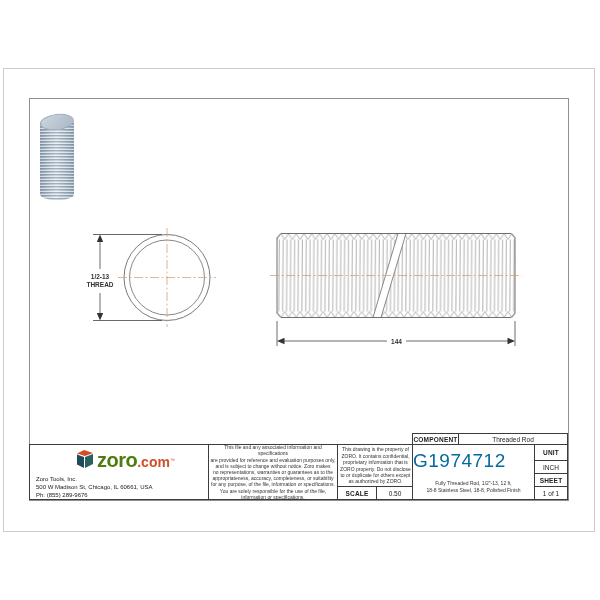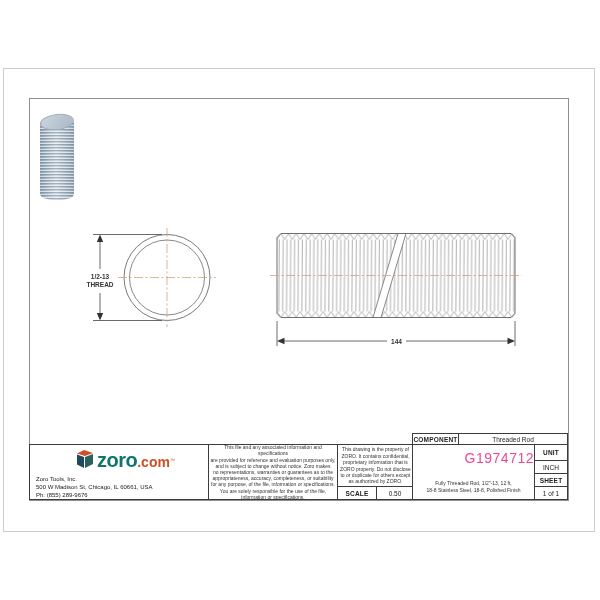--- a/index.html
+++ b/index.html
@@ -31,35 +31,35 @@
   .cell{position:absolute;box-sizing:border-box;border:1px solid #3c3c3c;background:#fff;}
   .tb-small{font-size:6.5px;font-weight:bold;letter-spacing:.2px;}
   .center{display:flex;align-items:center;justify-content:center;text-align:center;}
 
   .comp-label{left:412px;top:433px;width:47px;height:12px;}
   .comp-value{left:458px;top:433px;width:110px;height:12px;font-weight:normal;font-size:6.5px;}
 
   .zoro-cell{left:29px;top:444px;width:180px;height:56px;}
   .logo-row{position:absolute;left:46px;top:5px;display:flex;align-items:flex-end;}
   .logo-cube{width:18px;height:19px;margin-right:3px;}
-  .logo-zoro{font-size:20px;font-weight:bold;color:#0f766e;letter-spacing:-.5px;line-height:17px;}
+  .logo-zoro{font-size:20px;font-weight:bold;color:#4d7c0f;letter-spacing:-.5px;line-height:17px;}
   .logo-com{font-size:14px;font-weight:bold;color:#d14f27;line-height:13px;}
   .logo-tm{font-size:5px;color:#d14f27;line-height:18px;}
   .addr{position:absolute;left:6px;top:30px;font-size:6px;line-height:8px;color:#222;}
 
   .disc1{left:208px;top:444px;width:130px;height:56px;}
   .disc1 .txt{font-size:5px;line-height:6.2px;width:100%;text-align:center;color:#333;}
   .disc2{left:337px;top:444px;width:77px;height:43px;}
   .disc2 .txt{font-size:5px;line-height:6.4px;width:100%;text-align:center;color:#333;}
   .scale-label{left:337px;top:486px;width:40px;height:14px;}
   .scale-value{left:376px;top:486px;width:38px;height:14px;font-weight:normal;font-size:6.5px;}
 
   .part-cell{left:412px;top:444px;width:123px;height:56px;}
-  .part-number{position:absolute;left:0;top:5px;width:100%;text-align:right;
-               font-size:14px;letter-spacing:.5px;color:#ec4899;}
+  .part-number{position:absolute;left:0;top:5px;width:100%;text-align:left;
+               font-size:19px;letter-spacing:.5px;color:#0369a1;}
   .part-desc{position:absolute;left:0;top:35px;width:100%;text-align:center;
              font-size:5px;line-height:6.5px;color:#333;}
 
   .unit-label{left:534px;top:444px;width:34px;height:17px;}
   .unit-value{left:534px;top:460px;width:34px;height:14px;font-weight:normal;font-size:6.5px;}
   .sheet-label{left:534px;top:473px;width:34px;height:14px;}
   .sheet-value{left:534px;top:486px;width:34px;height:14px;font-weight:normal;font-size:6.5px;}
 </style>
 </head>
 <body>

